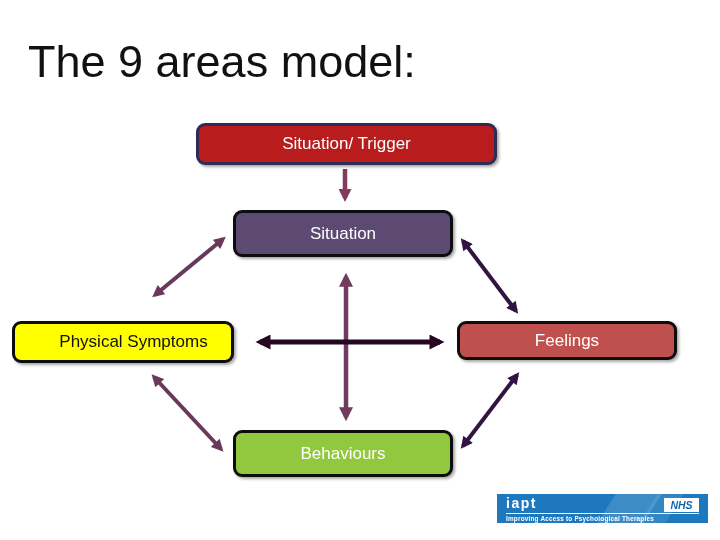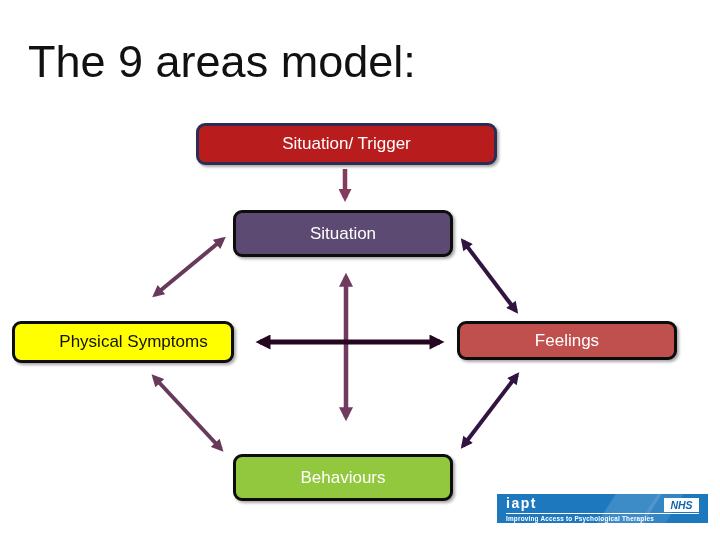--- a/index.html
+++ b/index.html
@@ -15,21 +15,21 @@
     position:absolute;display:flex;align-items:center;justify-content:center;
     border:3px solid #0d0d0d;border-radius:9px;
     font-size:17px;box-shadow:2px 2px 3px rgba(0,0,0,0.35);
     box-sizing:border-box;
   }
   .node span{white-space:nowrap;}
   #node-situation{left:196px;top:123px;width:301px;height:42px;}
   #node-thoughts{left:233px;top:210px;width:220px;height:47px;}
   #node-physical{left:12px;top:321px;width:222px;height:42px;}
   #node-feelings{left:457px;top:321px;width:220px;height:39px;}
-  #node-behaviours{left:233px;top:430px;width:220px;height:47px;margin-top:24px;}
+  #node-behaviours{left:233px;top:430px;width:220px;height:47px;}
   #arrows{position:absolute;left:0;top:0;width:720px;height:540px;pointer-events:none;}
   .banner{
     position:absolute;left:497px;top:494px;width:211px;height:29px;
     background:#1E78BE;overflow:hidden;
   }
   .banner .swoosh{
     position:absolute;left:108px;top:-8px;width:46px;height:50px;
     background:rgba(255,255,255,0.14);transform:skewX(-32deg);
   }
   .banner .swoosh2{

